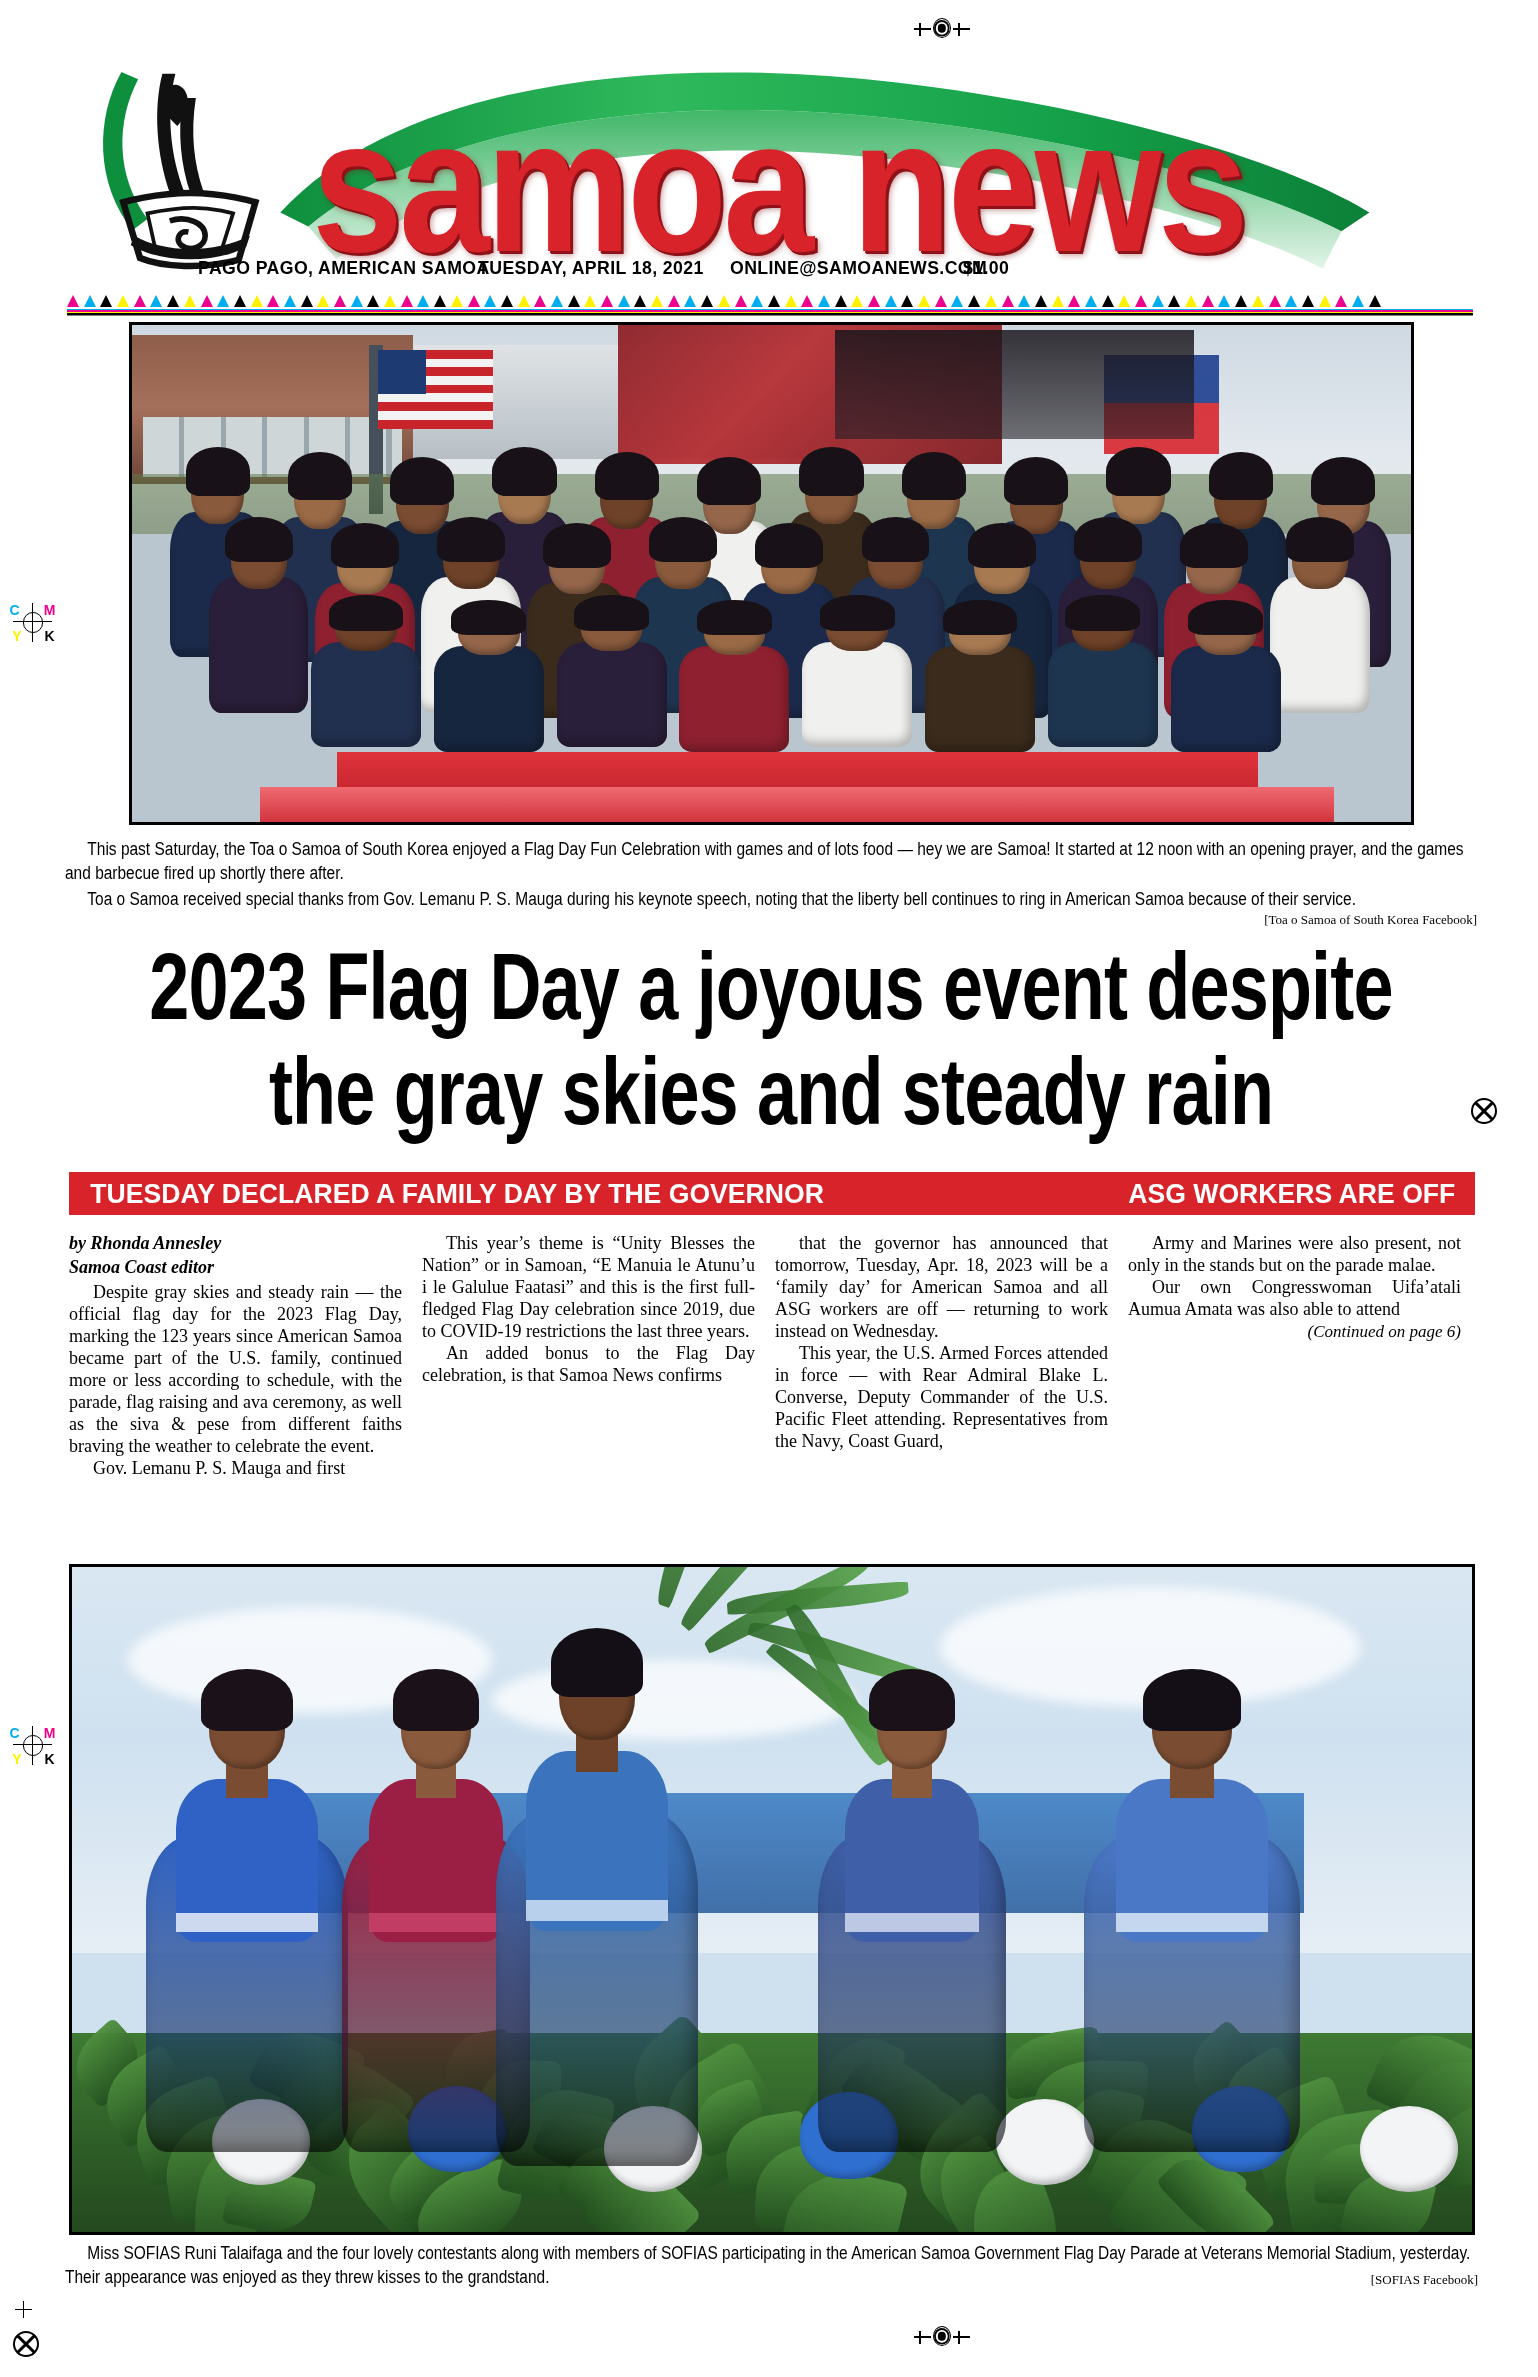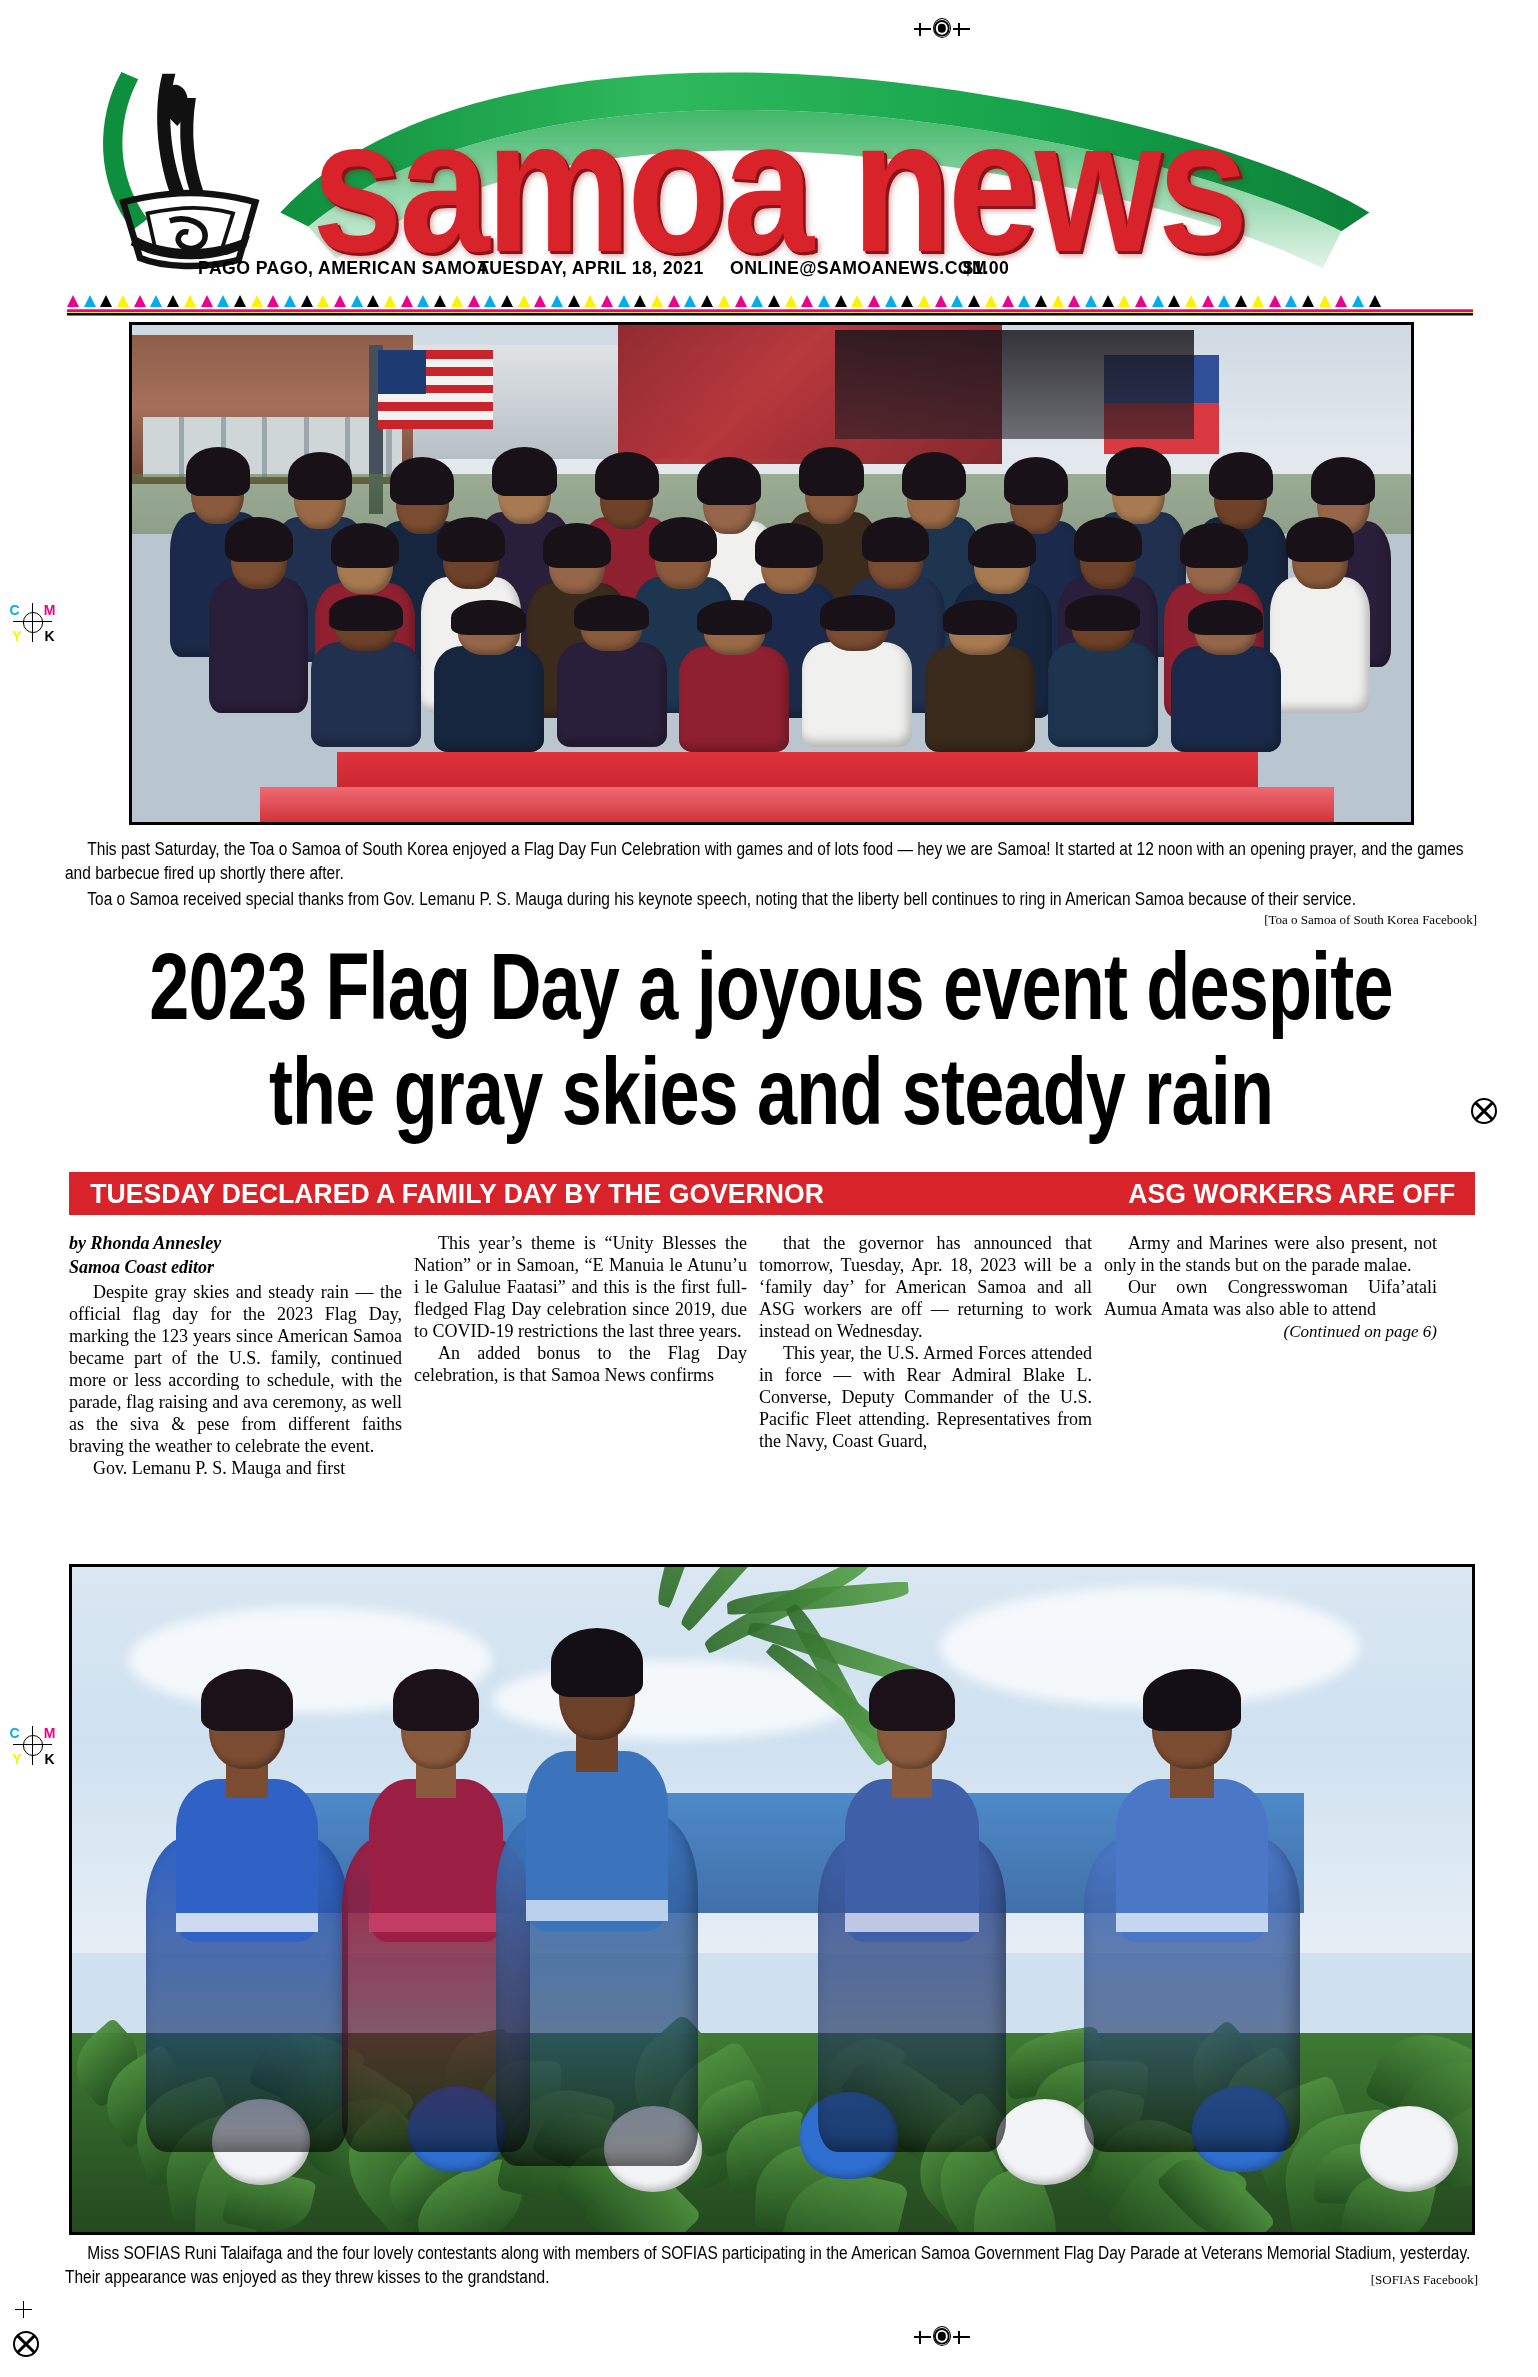--- a/index.html
+++ b/index.html
@@ -211,21 +211,21 @@
     font-weight: bold;
     font-size: 28px;
     letter-spacing: 0px;
   }
   #red-banner .bl { padding-left: 22.4px; transform: scaleX(0.95); transform-origin:left center; }
   #red-banner .br { margin-left: auto; padding-right: 20.5px; transform: scaleX(0.95); transform-origin:right center; }
 
   
   #article {
     position: absolute; left: 69px; top: 1232px; width: 1406px; height: 289px;
-    display: flex; gap: 12px;
+    display: flex; gap: 20px;
   }
   .col {
     width: 333px;
     font-family: "Liberation Serif", serif;
     font-size: 18px;
     line-height: 22px;
     text-align: justify;
     color: #000;
   }
   .col p { margin: 0; text-indent: 24px; }

